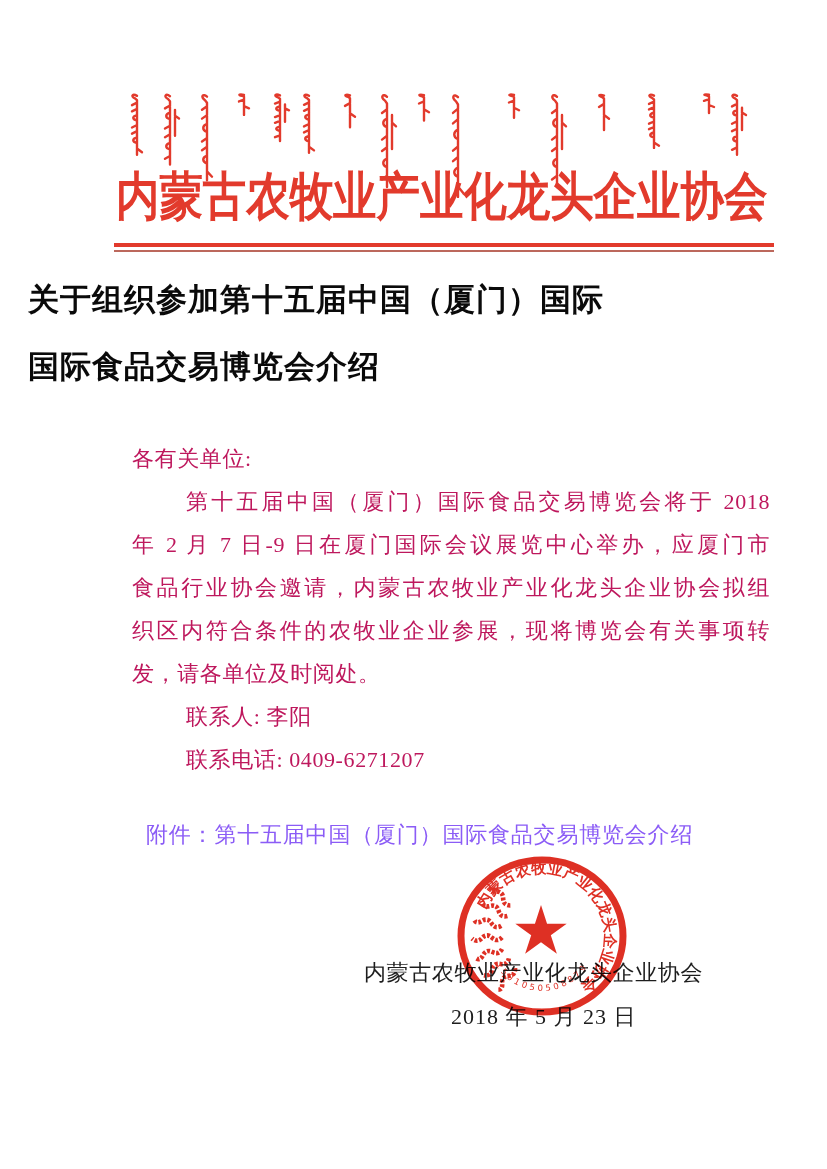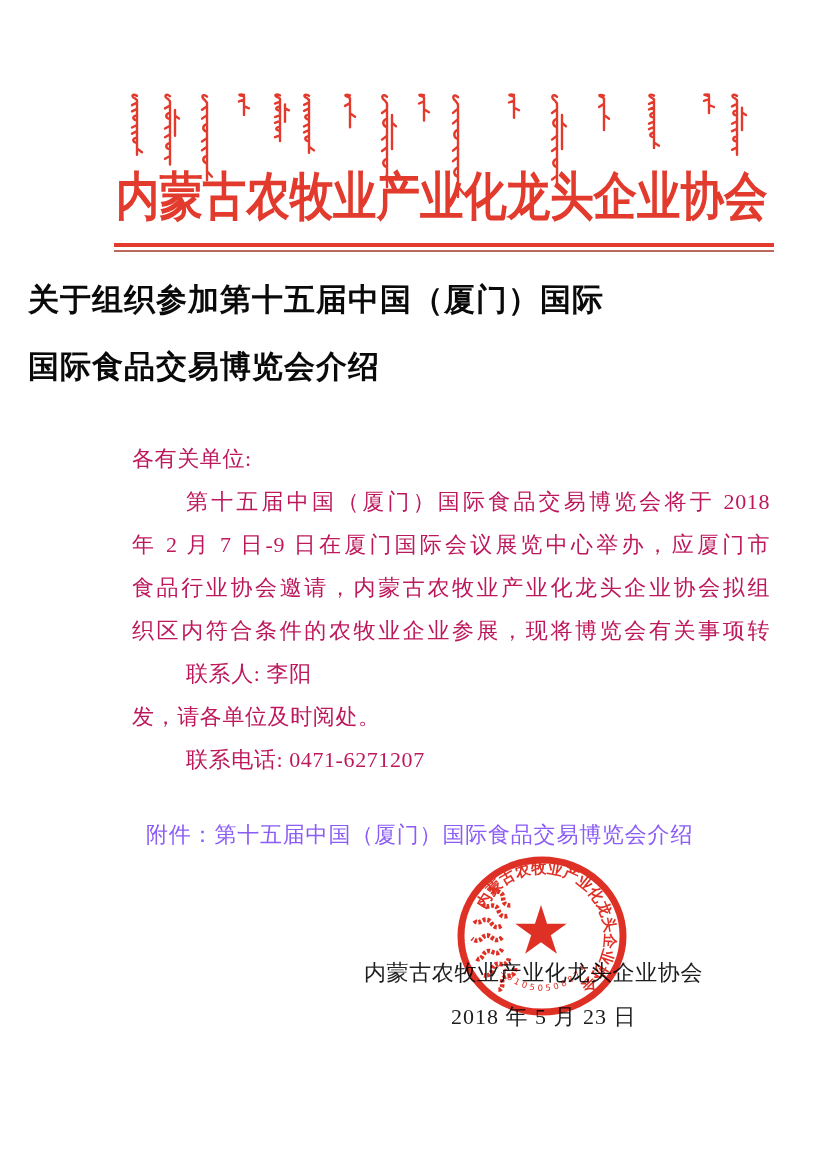--- a/index.html
+++ b/index.html
@@ -115,23 +115,23 @@
     <div>关于组织参加第十五届中国（厦门）国际</div>
     <div>国际食品交易博览会介绍</div>
   </div>
 
   <div class="body-block">
     <div class="b-line">各有关单位:</div>
     <div class="b-line just indent">第十五届中国（厦门）国际食品交易博览会将于 2018</div>
     <div class="b-line just">年 2 月 7 日-9 日在厦门国际会议展览中心举办，应厦门市</div>
     <div class="b-line just">食品行业协会邀请，内蒙古农牧业产业化龙头企业协会拟组</div>
     <div class="b-line just">织区内符合条件的农牧业企业参展，现将博览会有关事项转</div>
+    <div class="b-line">发，请各单位及时阅处。</div>
     <div class="b-line ind2">联系人: 李阳</div>
-    <div class="b-line">发，请各单位及时阅处。</div>
-    <div class="b-line ind2">联系电话: 0471-6271207</div>
+    <div class="b-line ind2">联系电话: 0409-6271207</div>
   </div>
 
   <div class="attachment">附件：第十五届中国（厦门）国际食品交易博览会介绍</div>
 
   <div class="signature">内蒙古农牧业产业化龙头企业协会</div>
   <div class="sig-date">2018 年 5 月 23 日</div>
 
   <svg class="seal" viewBox="-100 -100 200 200">
     <ellipse class="ring" cx="0" cy="0" rx="81" ry="76"></ellipse>
     <polygon class="star" transform="translate(-1 -4)" points="0,-27 6.05,-8.33 25.68,-8.34 9.8,3.18 15.87,21.84 0,10.3 -15.87,21.84 -9.8,3.18 -25.68,-8.34 -6.05,-8.33"></polygon>

